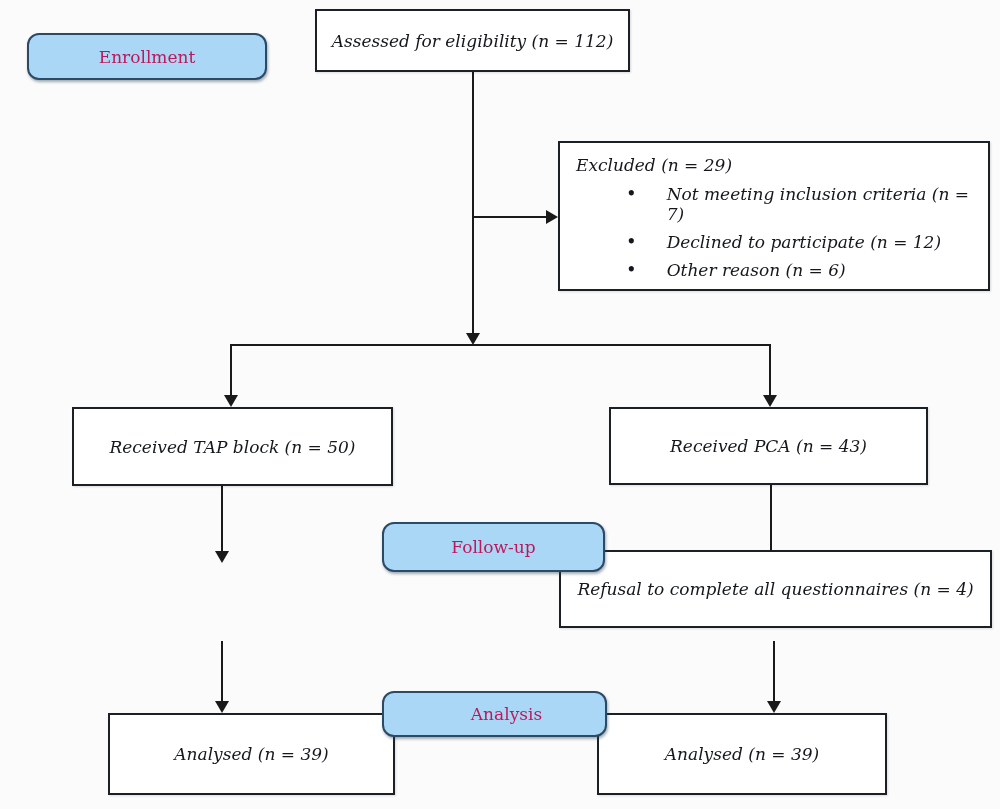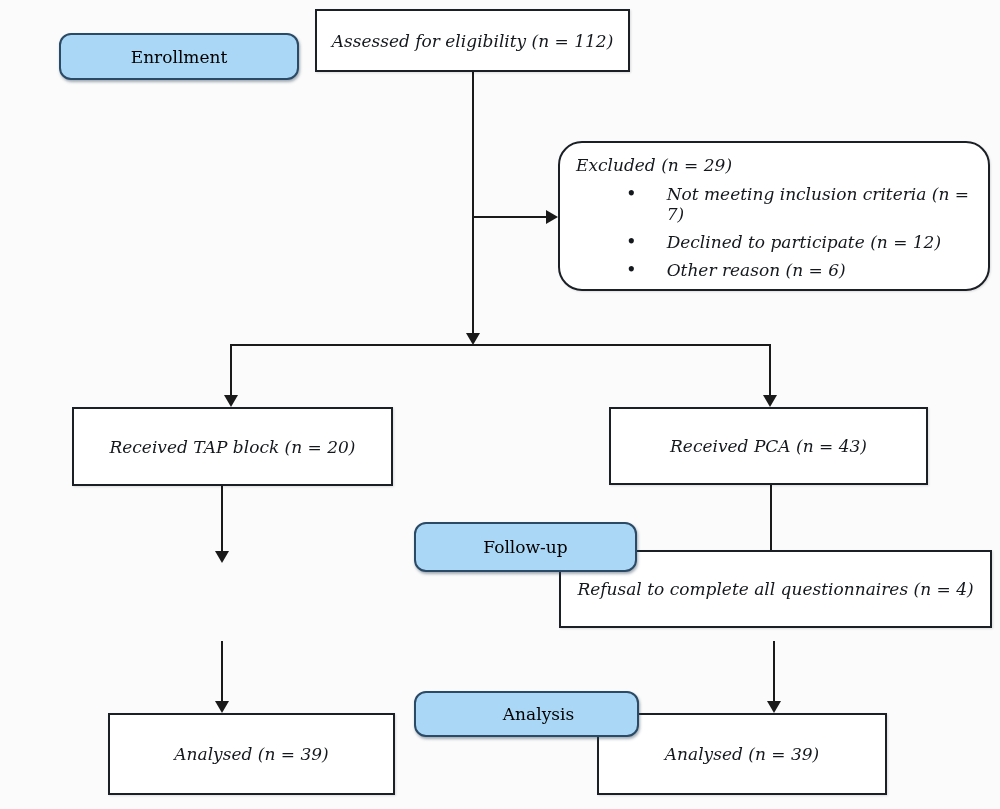--- a/index.html
+++ b/index.html
@@ -33,31 +33,29 @@
     font-style:italic;
   }
   .stage{
     position:absolute;
     box-sizing:border-box;
     background:var(--stage-fill);
     border:2px solid var(--stage-border);
     border-radius:12px;
     display:flex;align-items:center;justify-content:center;
     font-size:17px;
-    color:#000000;
+    color:#be185d;
     z-index:5;
     box-shadow:1px 2px 3px rgba(50,70,90,0.45);
-    margin-left:32px;
   }
   .box-excluded{
     align-items:flex-start;justify-content:flex-start;
     flex-direction:column;
     text-align:left;
     padding:12px 10px 0 16px;
-    border-radius:24px;
   }
   .excluded-list{
     list-style:none;
     margin:9px 0 0 0;padding:0;
   }
   .excluded-list li{
     display:flex;align-items:baseline;
     margin-bottom:8px;
     font-size:17px;
   }
@@ -118,21 +116,21 @@
     </ul>
   </div>
 
   <div class="hline" style="left:231px;top:344px;width:540px;"></div>
   <div class="vline" style="left:230px;top:344px;height:51px;"></div>
   <div class="arrow-down" style="left:224px;top:395px;"></div>
   <div class="vline" style="left:769px;top:344px;height:51px;"></div>
   <div class="arrow-down" style="left:763px;top:395px;"></div>
 
   <div class="box" style="left:72px;top:407px;width:321px;height:79px;">
-    <span>Received TAP block (n = 20)</span>
+    <span>Received TAP block (n = 50)</span>
   </div>
   <div class="box" style="left:609px;top:407px;width:319px;height:78px;">
     <span>Received PCA (n = 43)</span>
   </div>
 
   <div class="vline" style="left:221px;top:486px;height:65px;"></div>
   <div class="arrow-down" style="left:215px;top:551px;"></div>
   <div class="vline" style="left:770px;top:485px;height:66px;"></div>
   <div class="arrow-down" style="left:764px;top:551px;"></div>
 

